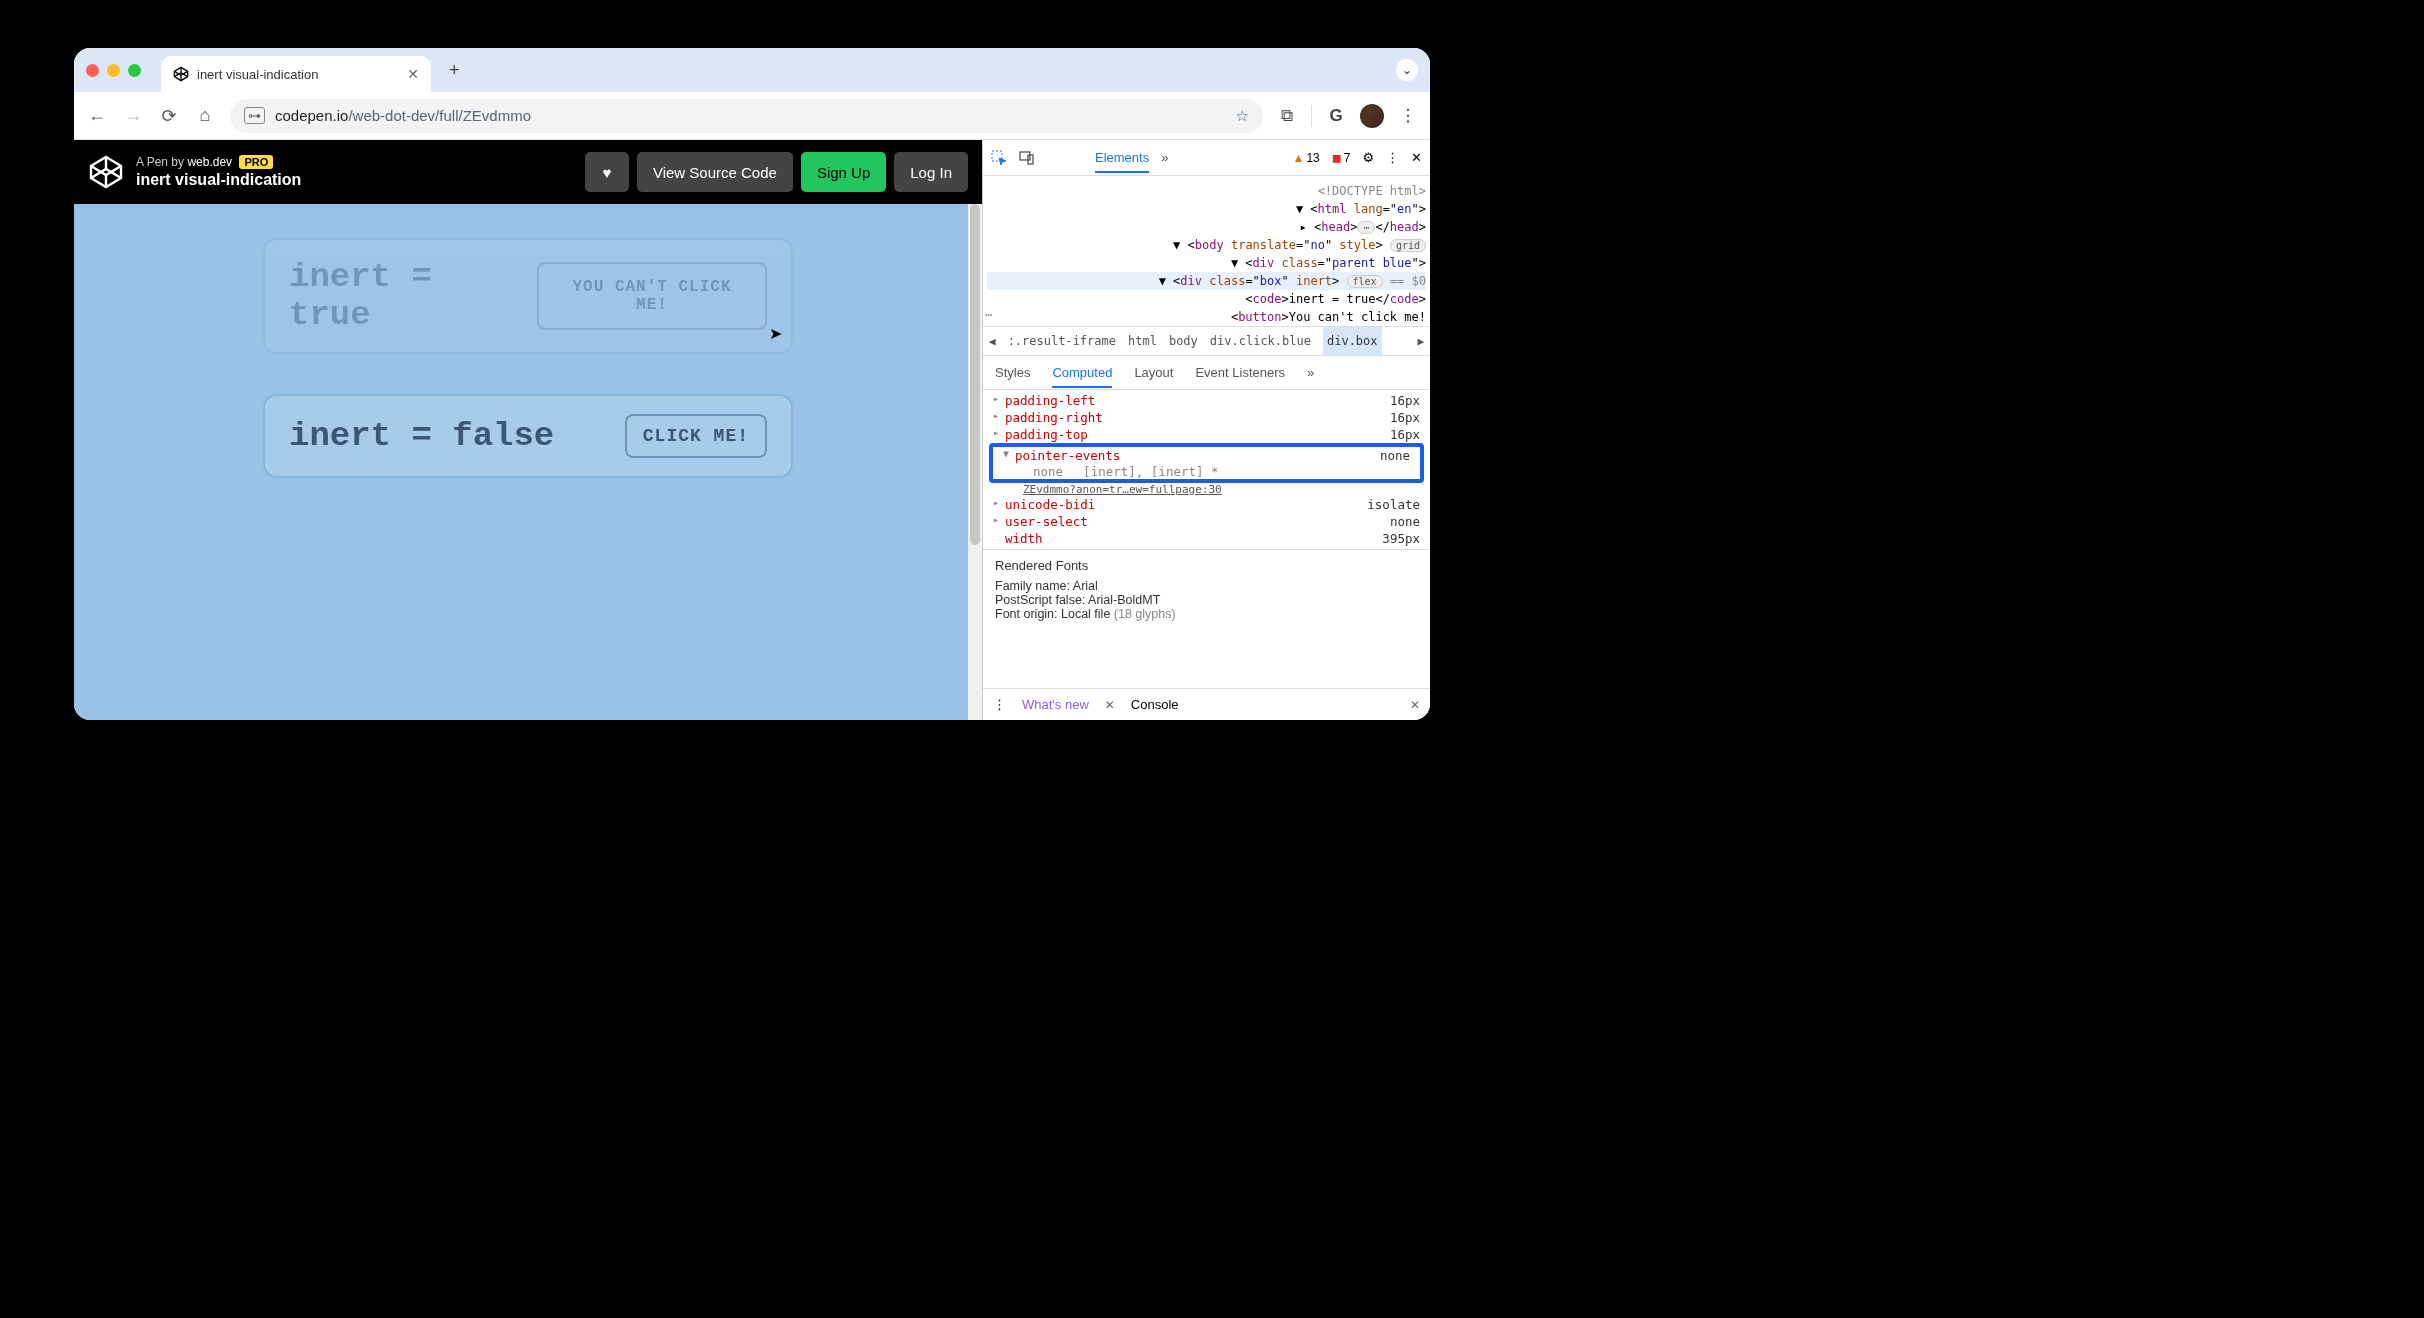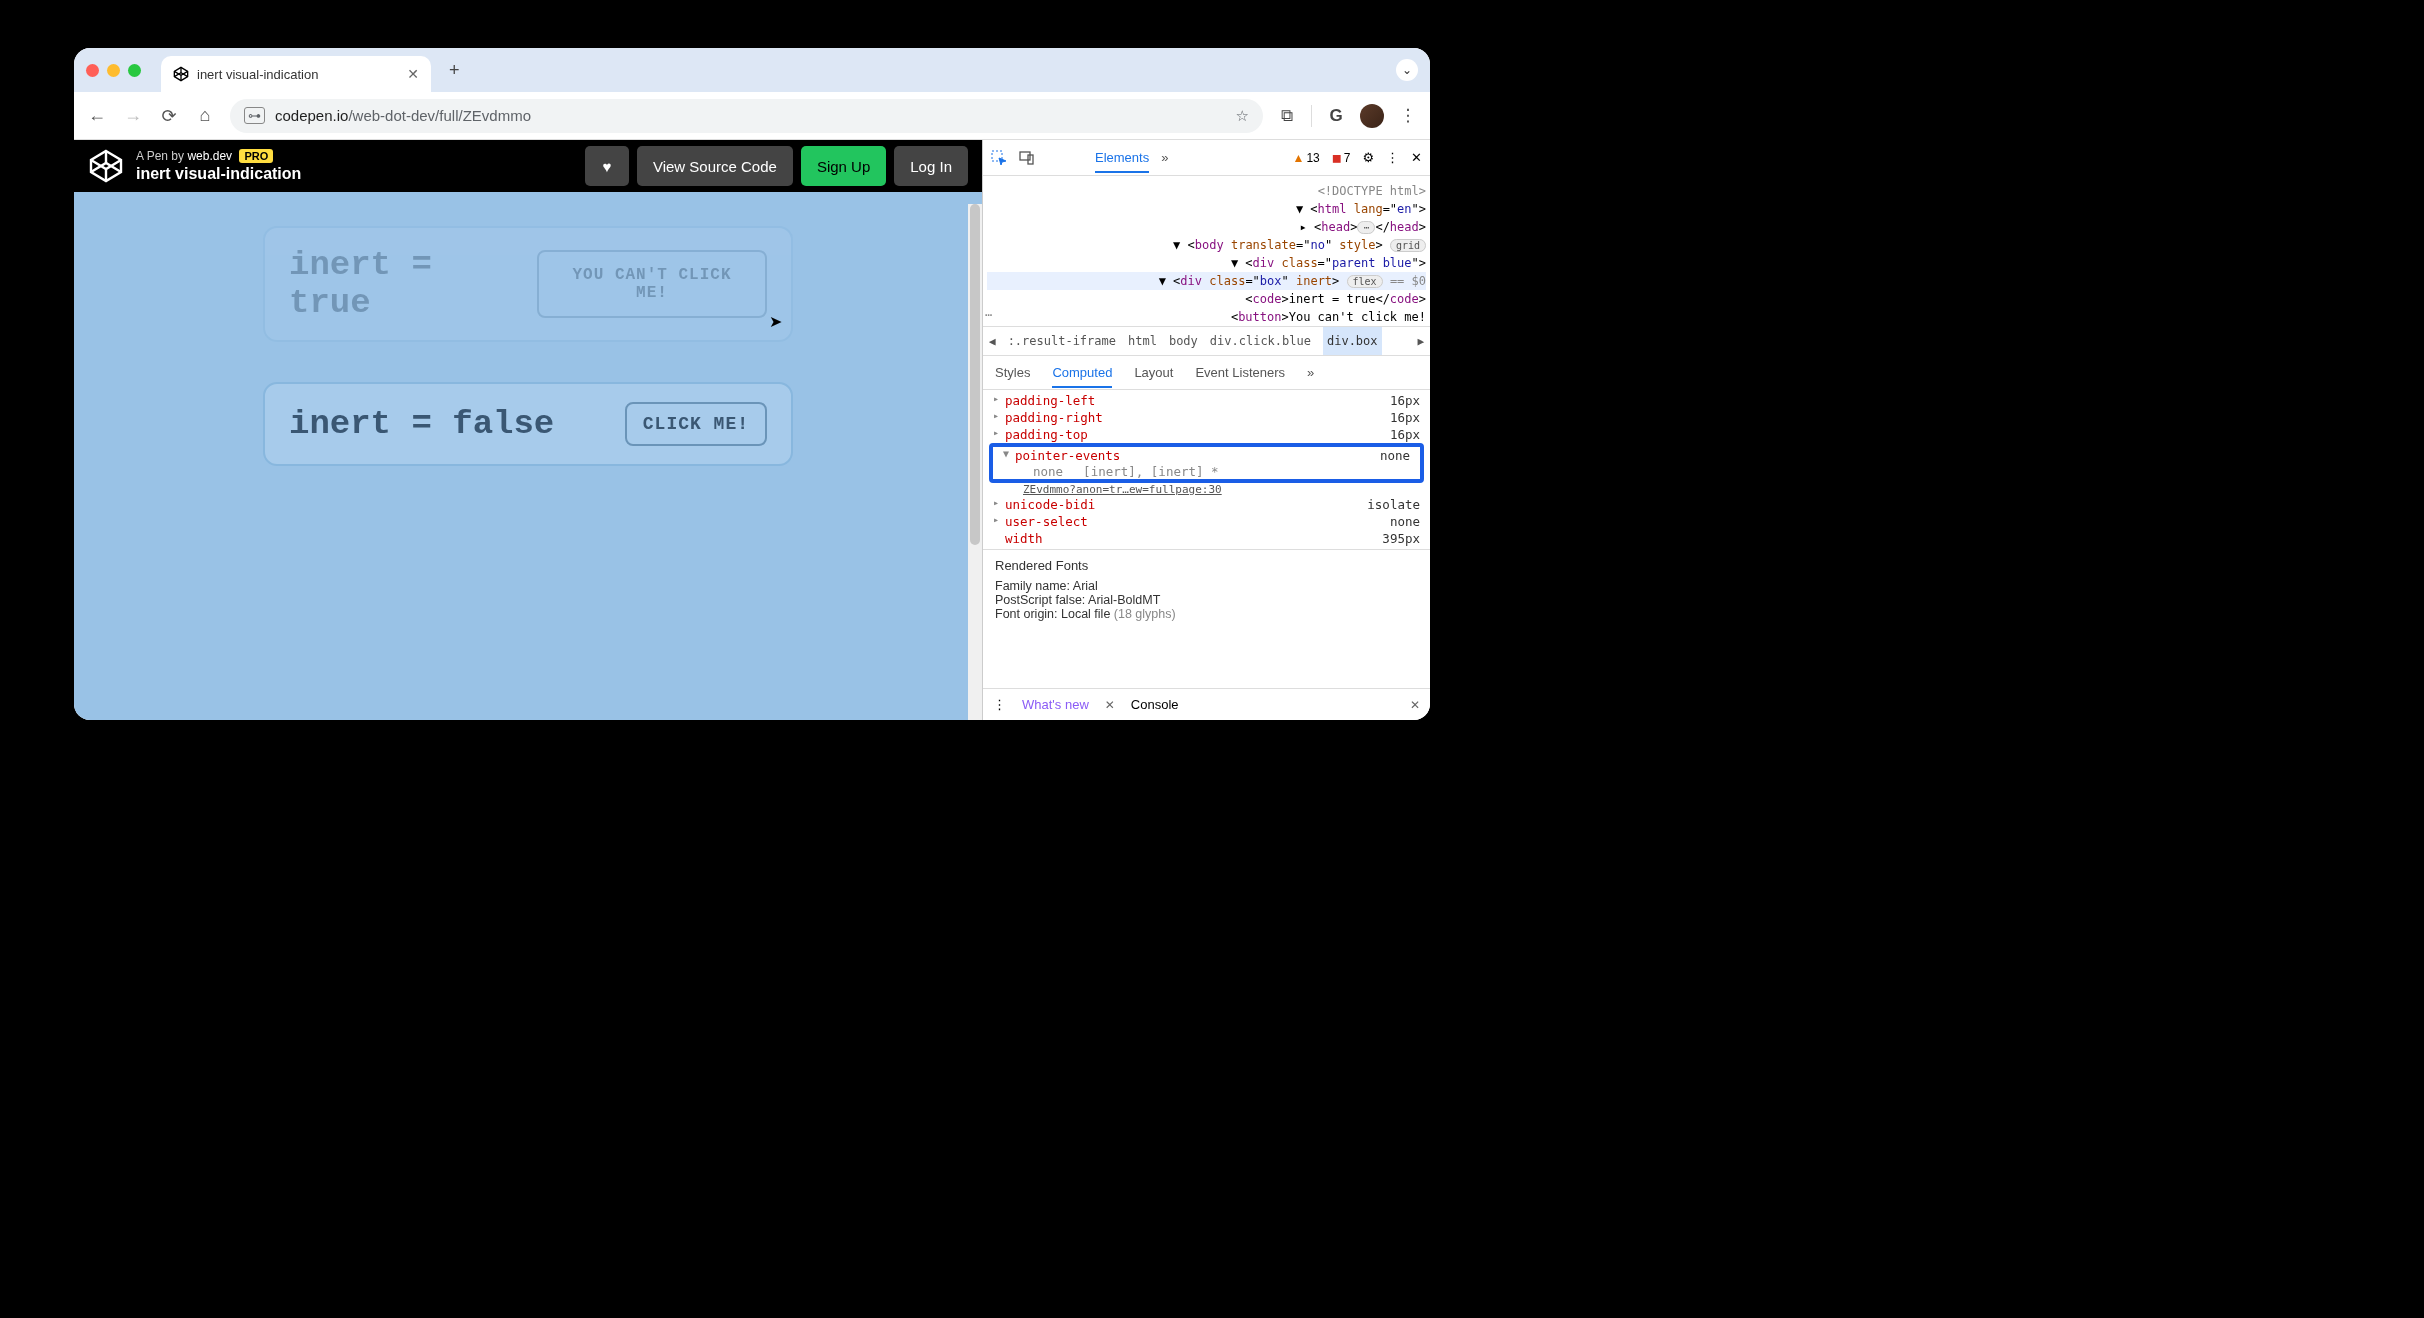--- a/index.html
+++ b/index.html
@@ -85,21 +85,21 @@
   height: calc(100% - 92px);
 }
 .page {
   flex: 1;
   display: flex;
   flex-direction: column;
   position: relative;
 }
 .codepen-bar {
   background: #000;
-  height: 52px;
+  height: 64px;
   display: flex;
   align-items: center;
   padding: 0 14px;
   gap: 12px;
 }
 .cp-logo { width:36px;height:36px;position:relative;}
 .cp-logo svg{width:36px;height:36px;}
 .cp-meta { color:#fff; font-size:13px; line-height:1.2;}
 .cp-meta .by{color:#ccc;font-size:12px;}
 .cp-meta .title{font-weight:700;font-size:16px;}

